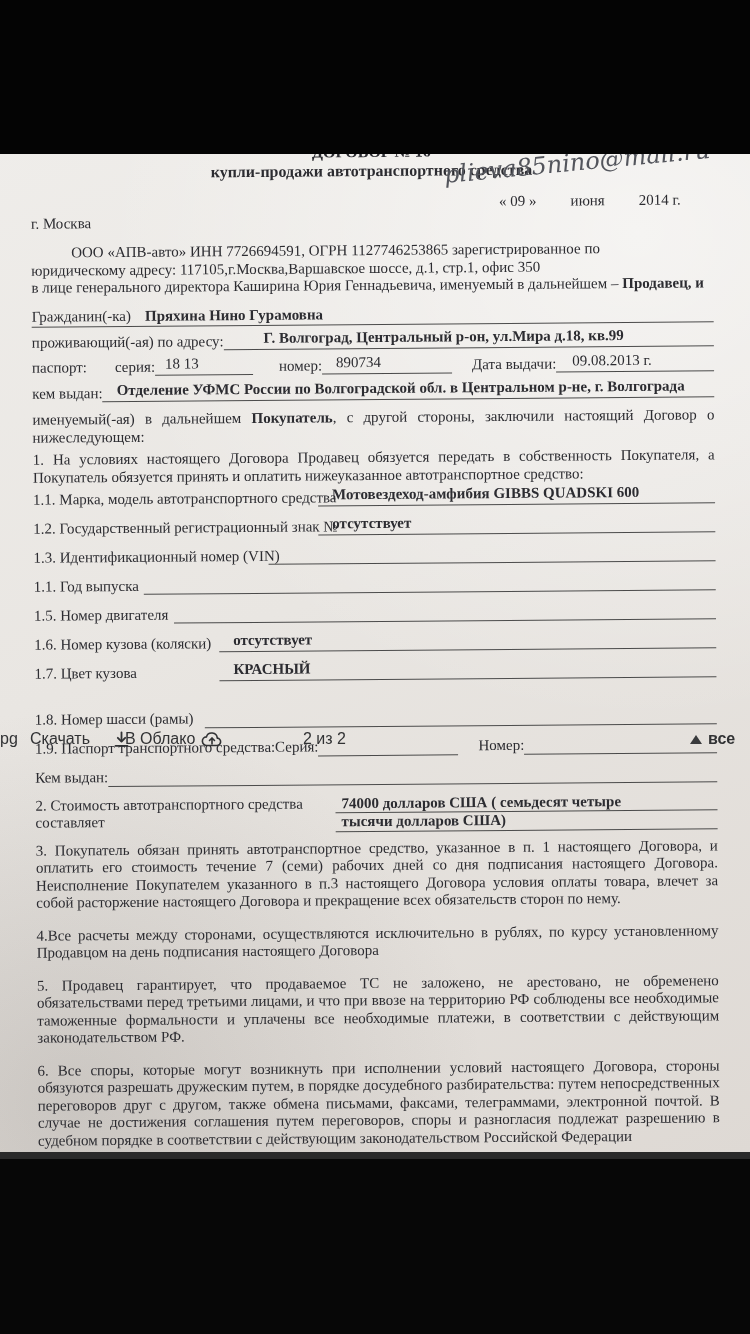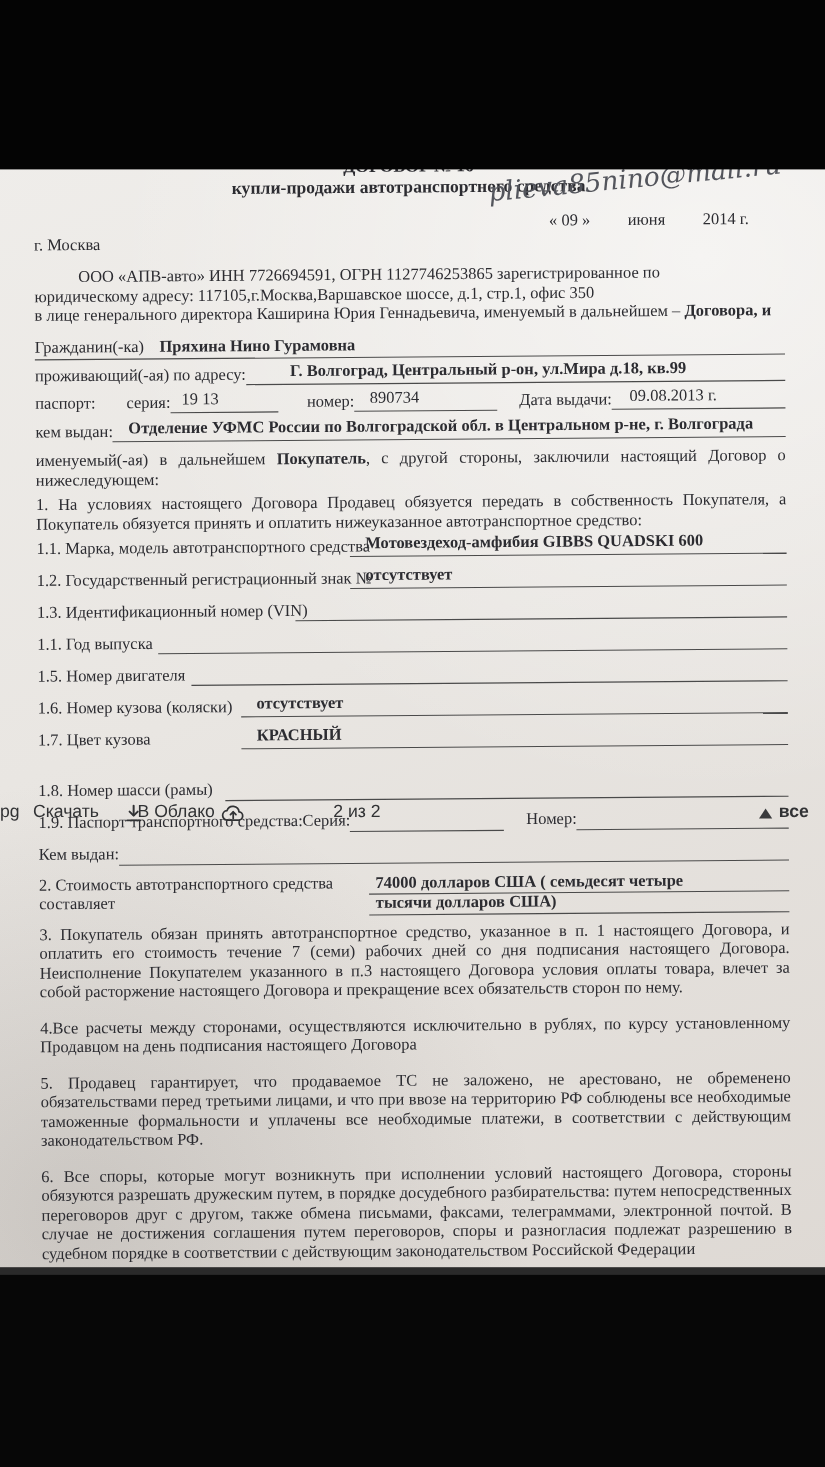--- a/index.html
+++ b/index.html
@@ -82,37 +82,37 @@
     <div class="daterow">
       <span>« 09 »</span>
       <span>июня</span>
       <span>2014 г.</span>
     </div>
     <div class="cityrow">г. Москва</div>
 
     <div class="mt">
       <div class="ind40">ООО «АПВ-авто»  ИНН 7726694591,  ОГРН 1127746253865 зарегистрированное по</div>
       <div>юридическому адресу: 117105,г.Москва,Варшавское шоссе, д.1, стр.1, офис 350</div>
-      <div><span>в лице генерального директора Каширина Юрия Геннадьевича, именуемый в дальнейшем – </span><span class="b">Договора, и</span></div>
+      <div><span>в лице генерального директора Каширина Юрия Геннадьевича, именуемый в дальнейшем – </span><span class="b">Продавец, и</span></div>
     </div>
 
     <div class="frow fullline" style="margin-top:11px;">
       <span class="lab">Гражданин(-ка)</span>
       <span class="val">Пряхина Нино Гурамовна</span>
     </div>
 
     <div class="frow" style="margin-top:4px;">
       <span class="lab">проживающий(-ая) по адресу:</span>
       <span class="uline grow val" style="padding-left:40px;">Г. Волгоград, Центральный р-он, ул.Мира д.18, кв.99</span>
     </div>
 
     <div class="frow" style="margin-top:5px;">
       <span class="lab">паспорт:</span>
       <span class="lab gap20" style="margin-left:28px;">серия:</span>
-      <span class="uline" style="width:88px;padding-left:10px;">19 13</span>
+      <span class="uline" style="width:88px;padding-left:10px;">18 13</span>
       <span class="lab gap20" style="margin-left:26px;">номер:</span>
       <span class="uline" style="width:116px;padding-left:14px;">890734</span>
       <span class="lab gap20" style="">Дата выдачи:</span>
       <span class="uline grow" style="padding-left:16px;">09.08.2013 г.</span>
     </div>
 
     <div class="frow" style="margin-top:6px;">
       <span class="lab">кем выдан:</span>
       <span class="uline grow val">Отделение УФМС России по Волгоградской обл. в Центральном р-не, г. Волгограда</span>
     </div>

